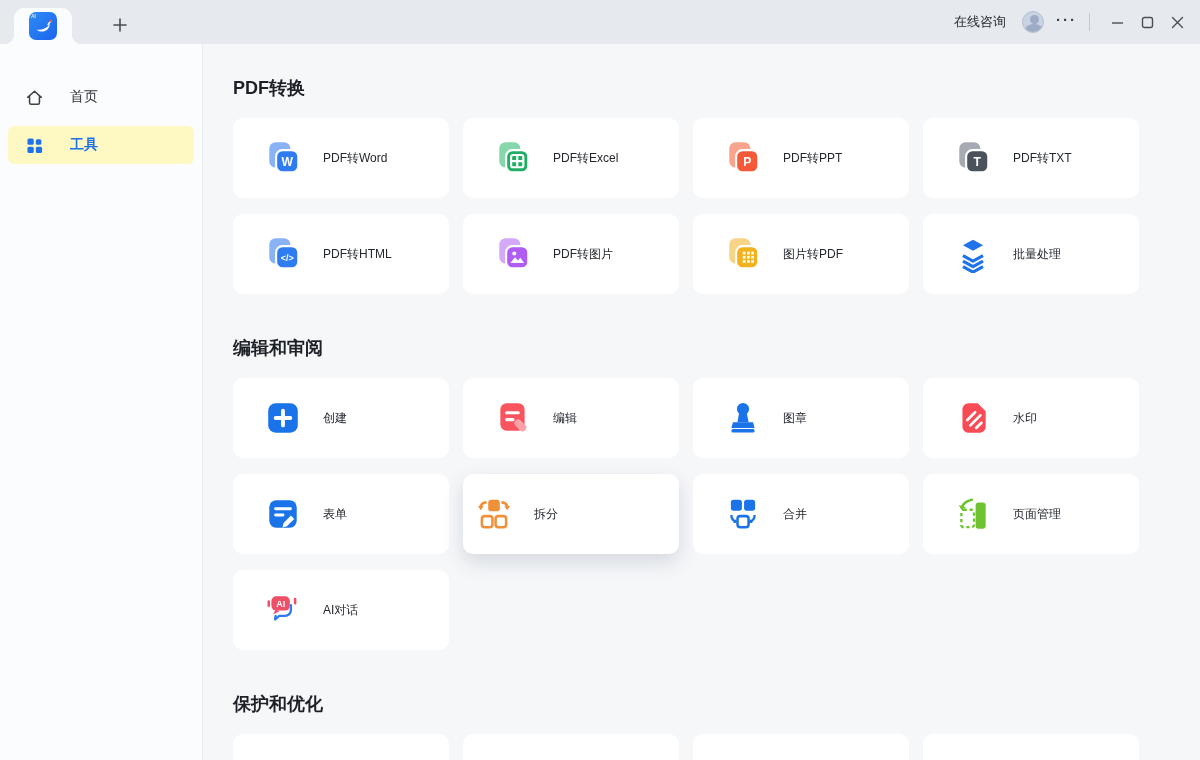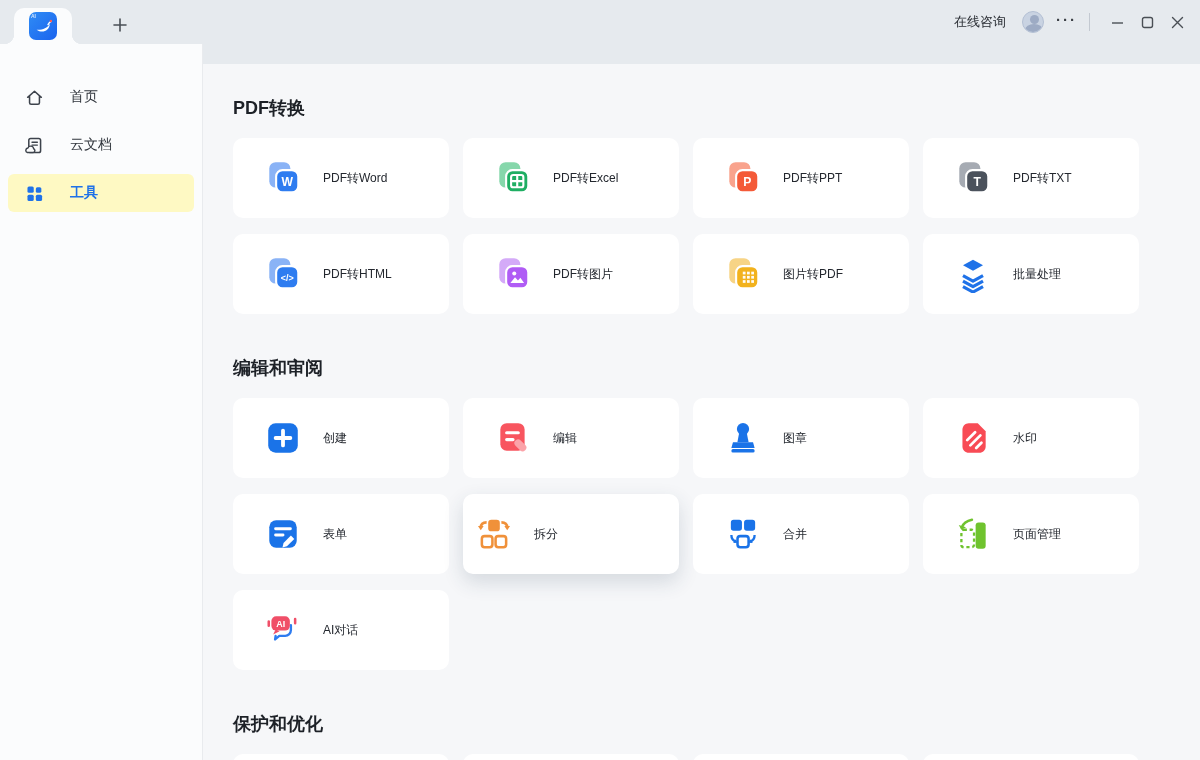--- a/index.html
+++ b/index.html
@@ -33,21 +33,21 @@
   .winbtn.close { margin-right:8px; }
 
   
   .app-body { flex:1; display:flex; min-height:0; }
   .sidebar { width:203px; background:#fbfcfd; border-right:1px solid #e9ebee; padding:34px 8px 0 8px; flex:0 0 203px; }
   .side-item { height:38px; display:flex; align-items:center; gap:26px; padding-left:16px; border-radius:6px;
                font-size:14px; color:#30353c; cursor:pointer; margin-bottom:10px; }
   .side-item .s-ic { width:20px; height:20px; display:flex; align-items:center; justify-content:center; }
   .side-item.active { background:#fef9c3; color:#1f72e8; font-weight:bold; }
 
-  .content { flex:1; background:#f6f7f9; padding:32px 0 0 30px; overflow:hidden;margin-top:20px; }
+  .content { flex:1; background:#f6f7f9; padding:32px 0 0 30px; overflow:hidden; }
   .section { margin-bottom:42px; }
   .section-title { font-size:18px; line-height:25px; font-weight:600; color:#1d2127; margin-bottom:17px; }
   .grid { display:grid; grid-template-columns:repeat(4,216px); gap:16px 14px; }
   .card { background:#ffffff; border-radius:10px; height:80px; display:flex; align-items:center;
           padding-left:31px; gap:21px; cursor:pointer; }
   .card.highlighted { box-shadow:0 8px 20px rgba(40,60,90,.16);padding-left:12px; }
   .card .c-ic { width:38px; height:38px; flex:0 0 38px; display:flex; align-items:center; justify-content:center; }
   .card .c-label { font-size:12px; color:#23272e; font-weight:500; white-space:nowrap; }
 </style>
 </head>
@@ -98,30 +98,20 @@
   <div class="app-body">
     <aside class="sidebar" id="sidebar">
         <div class="side-item">
           <span class="s-ic">
             <svg width="19" height="19" viewBox="0 0 20 20">
               <path d="M2.8 9.8 L10 3.4 L17.2 9.8 M4.8 8.4 V15.4 a1.6 1.6 0 0 0 1.6 1.6 h7.2 a1.6 1.6 0 0 0 1.6-1.6 V8.4" fill="none" stroke="#3d434c" stroke-width="1.6" stroke-linecap="round" stroke-linejoin="round"></path>
             </svg>
           </span>
           <span>首页</span>
         </div>
-        <div class="side-item">
-          <span class="s-ic">
-            <svg width="19" height="19" viewBox="0 0 20 20">
-              <rect x="4" y="2.6" width="12.4" height="14.8" rx="2" fill="none" stroke="#3d434c" stroke-width="1.6"></rect>
-              <path d="M7.4 6.6 h5.6 M7.4 9.6 h5.6" stroke="#3d434c" stroke-width="1.5" stroke-linecap="round"></path>
-              <path d="M2.6 17.4 a2.4 2.4 0 0 1 .5-4.7 a3.1 3.1 0 0 1 6 .7 a2.1 2.1 0 0 1 -.5 4 z" fill="#fbfcfd" stroke="#3d434c" stroke-width="1.5" stroke-linejoin="round"></path>
-            </svg>
-          </span>
-          <span>云文档</span>
-        </div>
         <div class="side-item active">
           <span class="s-ic">
             <svg width="19" height="19" viewBox="0 0 20 20">
               <rect x="2.6" y="2.6" width="6.6" height="6.6" rx="1.6" fill="#1f72e8"></rect>
               <rect x="11.4" y="3.4" width="5.8" height="5.8" rx="1.6" fill="#1f72e8"></rect>
               <rect x="2.6" y="11.4" width="6.6" height="6.6" rx="1.6" fill="#1f72e8"></rect>
               <rect x="11.4" y="11.4" width="6.6" height="6.6" rx="1.6" fill="#1f72e8"></rect>
             </svg>
           </span>
           <span>工具</span>

